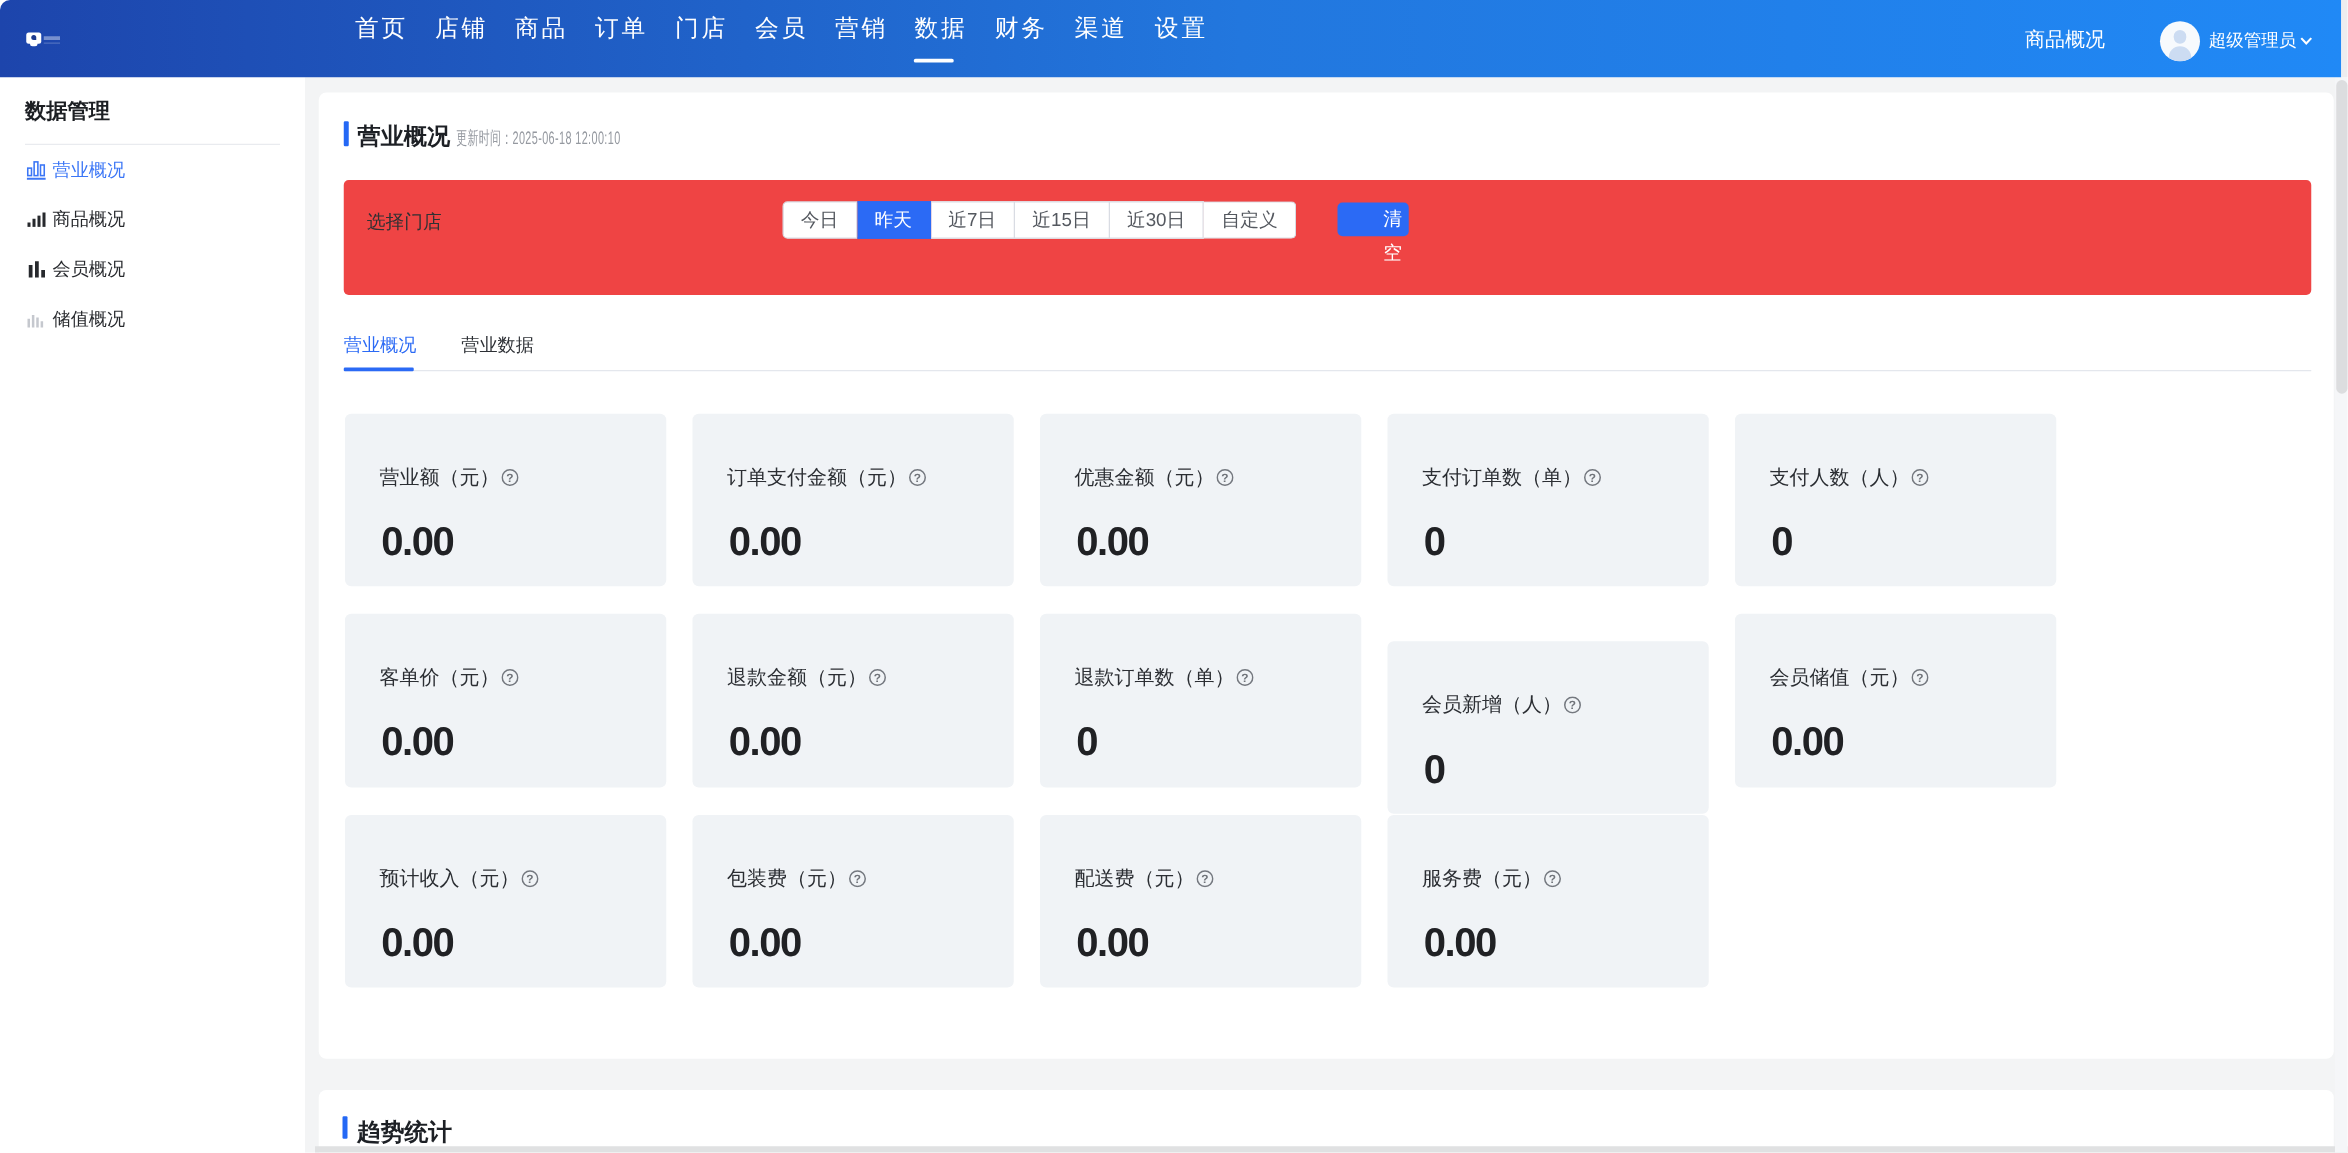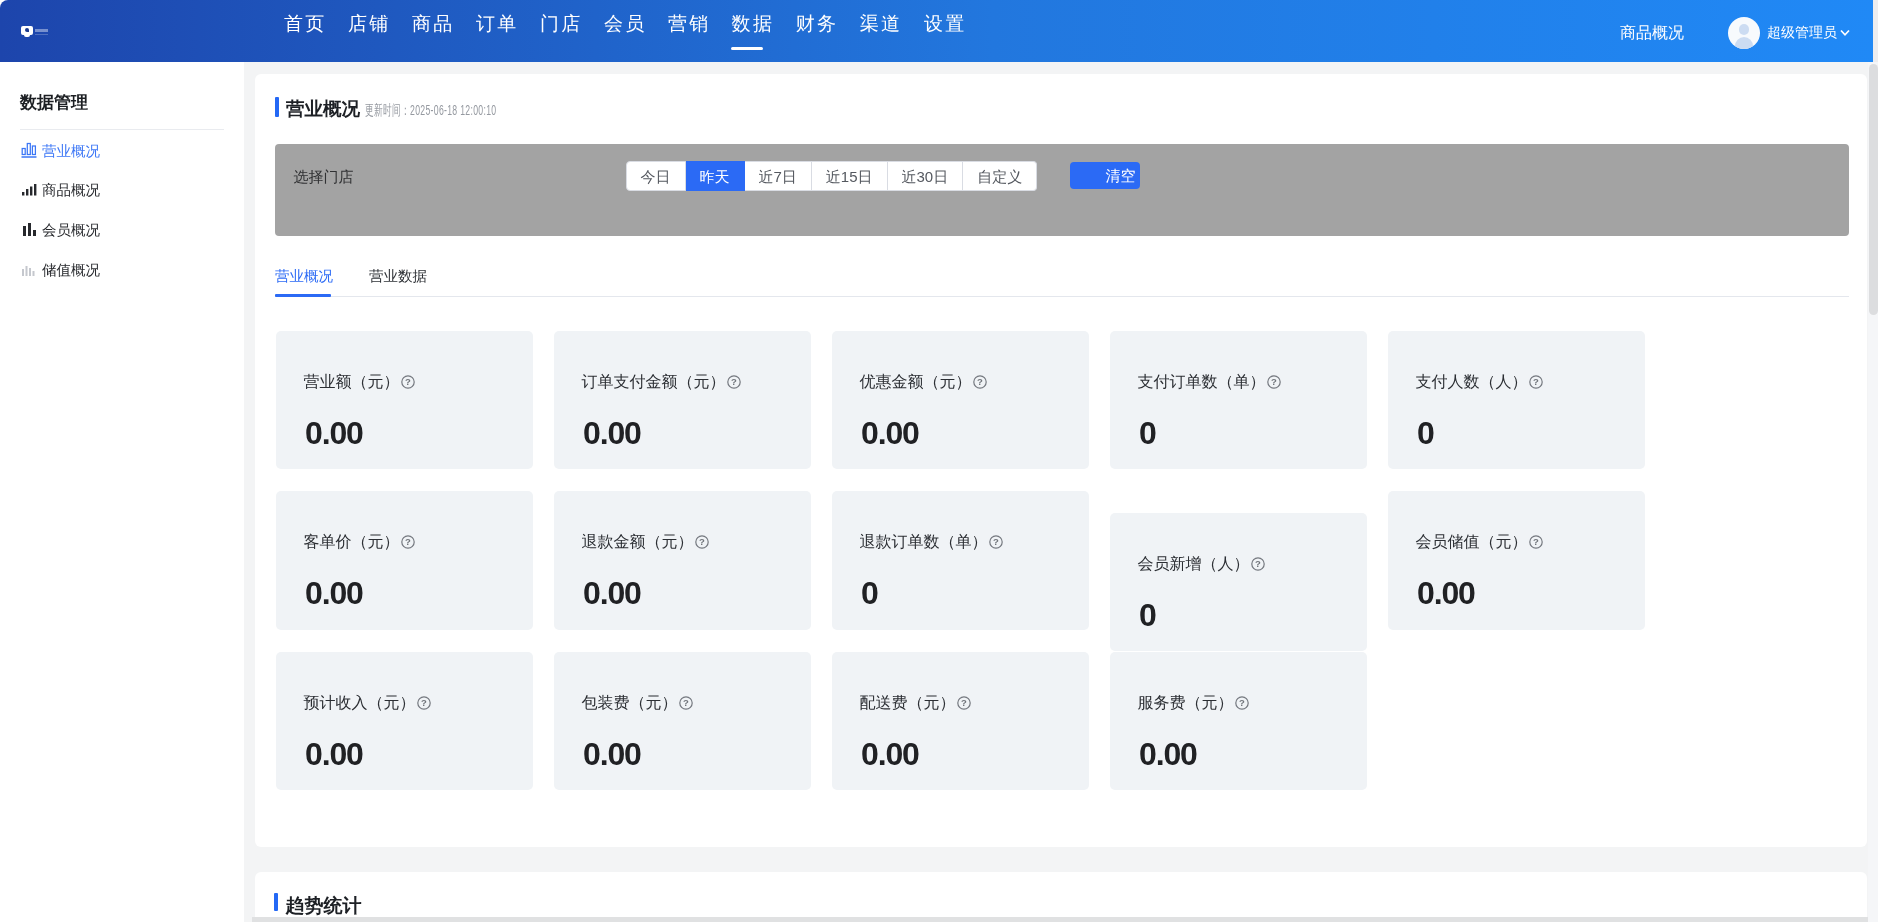--- a/index.html
+++ b/index.html
@@ -36,21 +36,21 @@
   #admin { position:absolute; left:1767px; top:23.5px; color:#fff; font-size:14px;
     height:16px; line-height:16px; }
 
   
   #sbTop { position:absolute; left:1872.5px; top:0; width:5.5px; height:62px; background:#ededef; }
   #sbSide { position:absolute; left:1868px; top:62px; width:10px; height:860px; background:#f5f6f8; }
   #sbThumb { position:absolute; left:1868.5px; top:64px; width:9px; height:251px;
     background:#dcdddf; border-radius:4.5px; }
 
   
-  #side { position:absolute; left:0; top:76px; width:244px; height:740px; background:#fff; }
+  #side { position:absolute; left:0; top:62px; width:244px; height:740px; background:#fff; }
   #sideTitle { position:absolute; left:20px; top:15px; font-size:17px; font-weight:bold; color:#1c1f23; }
   #sideDivider { position:absolute; left:20px; top:53px; width:204px; height:1px; background:#e9ebef; }
   .mitem { position:absolute; left:21px; height:16px; line-height:16px; font-size:14.5px; color:#27292d; }
   .mitem svg { position:absolute; left:0; top:0px; }
   .mitem span { position:absolute; left:21px; top:1px; white-space:nowrap; }
   .mblue { color:#3b76f6; }
 
   
   #main { position:absolute; left:244px; top:62px; width:1624px; height:860px; background:#f3f4f5; }
   #card1 { position:absolute; left:11px; top:11.5px; width:1612px; height:773.5px;
@@ -61,34 +61,34 @@
 
   
   .bluebar { position:absolute; width:4.5px; background:#2468f5; border-radius:1px; }
   #h1bar { left:19.7px; top:23.5px; height:20px; }
   #h1txt { position:absolute; left:31px; top:22px; font-size:18.5px; font-weight:bold; color:#1d2025; }
   #h1sub { position:absolute; left:109.5px; top:27.5px; font-size:14.5px; color:#9599a0; letter-spacing:0.5px;
     transform:scaleX(0.6); transform-origin:left center; white-space:nowrap; }
 
   
   #filter { position:absolute; left:20px; top:70px; width:1574px; height:92.5px;
-    background:#a3a3a3; border-radius:4px; }
+    background:#ef4444; border-radius:4px; }
   #selLabel { position:absolute; left:18.4px; top:24px; font-size:15px; color:#303133; }
   #selBox { position:absolute; left:87.3px; top:17.5px; width:232px; height:31px;
     background:#fff; border:1px solid #dcdfe6; border-radius:4px; }
   #selBox .ph { position:absolute; left:11.5px; top:6.5px; font-size:15px; color:#bfc4cc; }
   #selBox svg { position:absolute; right:7px; top:9px; }
   #btng { position:absolute; left:350.5px; top:17.5px; height:20px; white-space:nowrap; font-size:0; }
   .bgbtn { position:relative; display:inline-block; padding:0 14px; height:30px; line-height:29px;
     text-align:center; font-size:15px; color:#54585f; background:#fff;
     border:1px solid #d9dce3; border-left:none; vertical-align:top; }
   .bgbtn:first-child { border-left:1px solid #d9dce3; border-radius:4px 0 0 4px; }
   .bgbtn:last-child { border-radius:0 4px 4px 0; }
   .bgbtn.on { background:#2b6af5; color:#fff; border-color:#2b6af5; }
-  #clearbtn { position:absolute; left:794.5px; top:18.5px; width:70px; height:27px;
+  #clearbtn { position:absolute; left:794.5px; top:18.5px; width:57px; height:27px;
     background:#2b6af5; border-radius:4px; color:#fff; font-size:15px;
     line-height:27px; text-align:center;padding-left:32px; }
 
   
   #tabs { position:absolute; left:20px; top:0; width:1574px; height:240px; }
   .tab { position:absolute; top:193.5px; font-size:14.5px; }
   #tabline { position:absolute; left:0; top:222px; width:1574px; height:1px; background:#e4e7ed; }
   #tabblue { position:absolute; left:0; top:220.5px; width:56px; height:3px; background:#2b6af5; border-radius:1px; }
 
   

